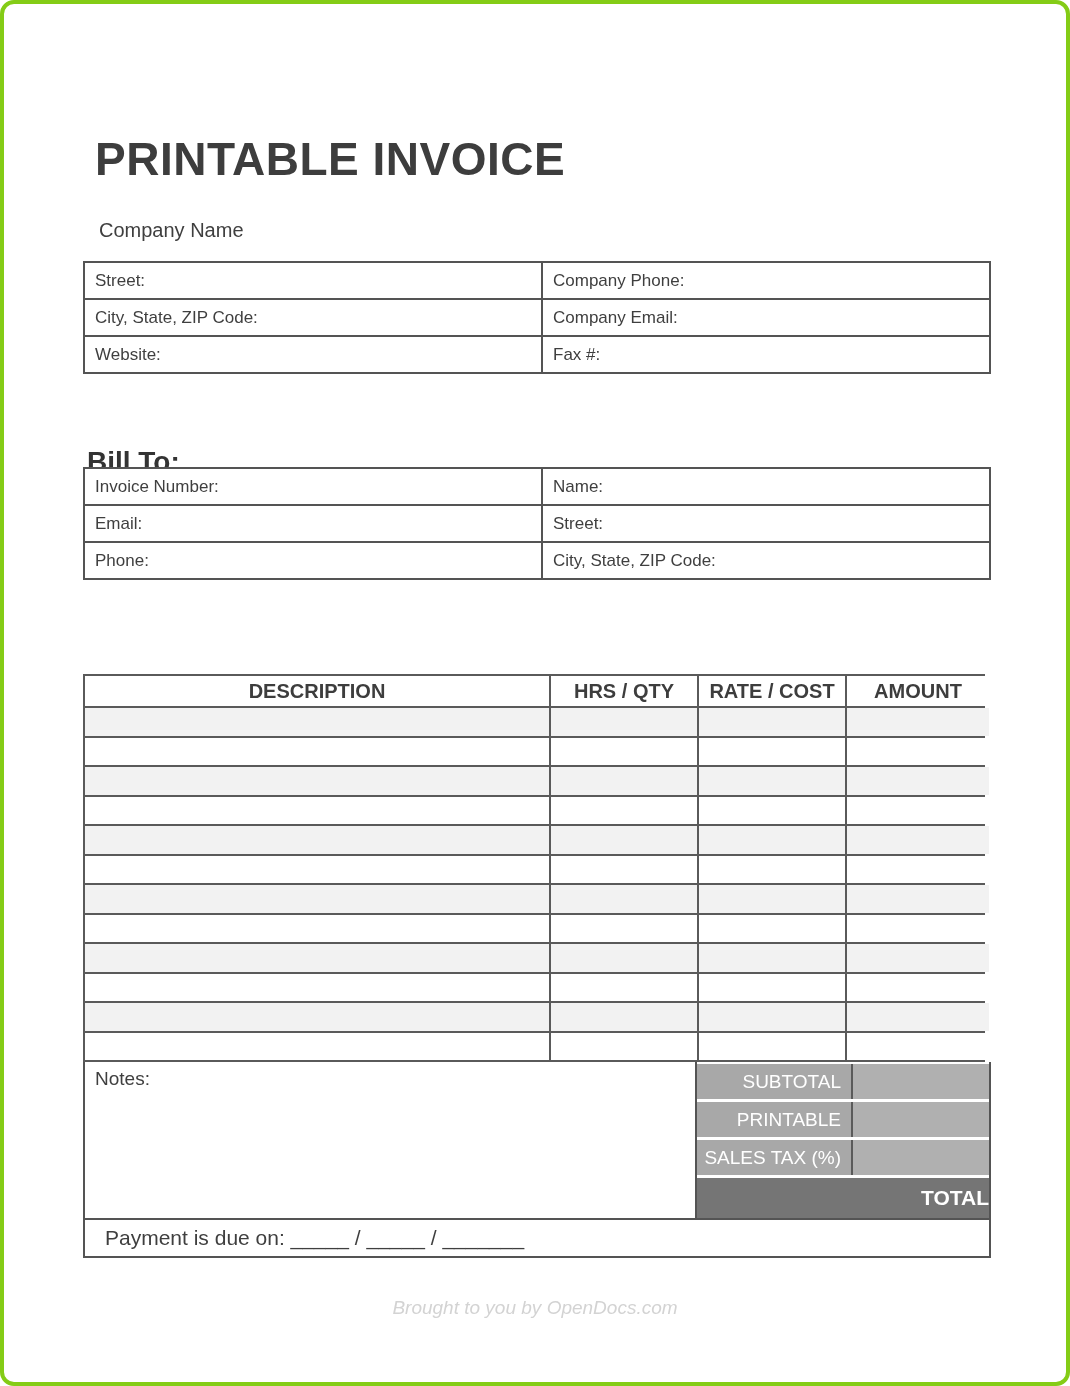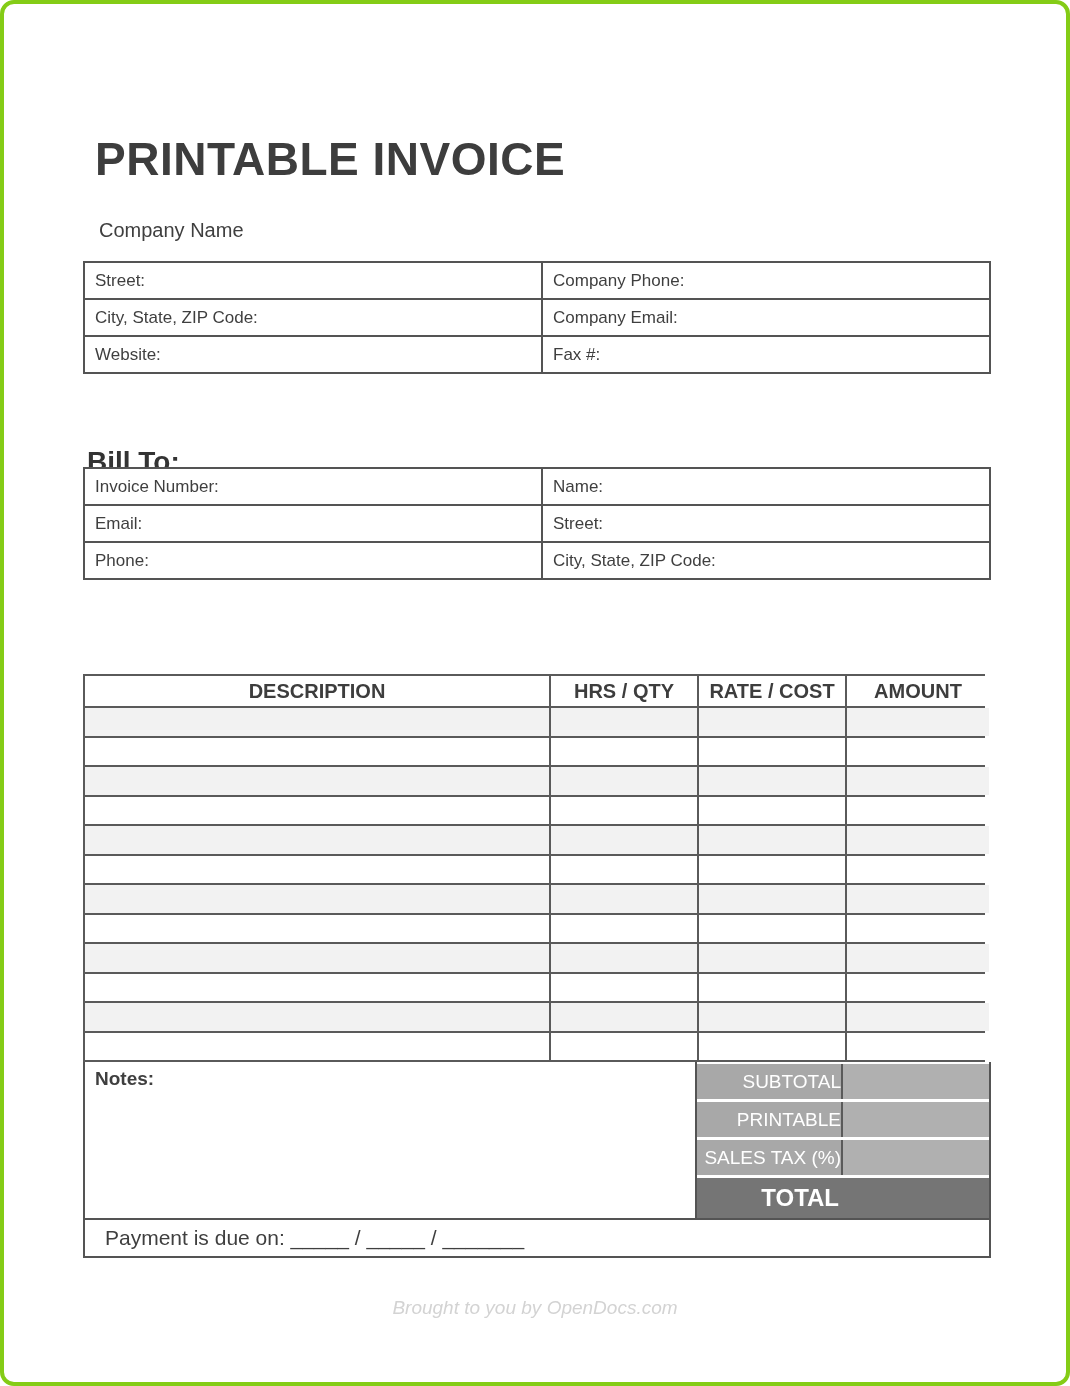--- a/index.html
+++ b/index.html
@@ -55,37 +55,36 @@
   
   .bottom {
     left:79px; top:1058px; width:908px; height:158px;
     box-sizing:border-box;
     border:2px solid #545454; border-top:none;
     display:flex; background:#ffffff;
   }
   .notes {
     width:612px; box-sizing:border-box;
     border-right:2px solid #545454;
-    padding:6px 10px; font-size:19px; color:#3f3f3f;font-weight:bold;
+    padding:6px 10px; font-size:19px; color:#3f3f3f;
   }
   .summary { flex:1; display:flex; flex-direction:column; padding-top:2px; }
   .sum-row { display:flex; height:35px; margin-bottom:3px; }
   .sum-label {
     width:144px; box-sizing:content-box;
     border-right:2px solid #5a5a5a;
     background:#a8a8a8; color:#ffffff; font-size:19px;
     display:flex; align-items:center; justify-content:flex-end;
-    padding-right:0; white-space:nowrap;
+    padding-right:10px; white-space:nowrap;
   }
   .sum-value { flex:1; background:#b0b0b0; }
   .total-bar {
     flex:1; background:#757575; color:#ffffff;
-    font-size:24px; font-weight:bold;
+    font-size:21px; font-weight:bold;
     display:flex; align-items:center; justify-content:flex-end;
-    padding-right:150px;
   }
 
   .payment {
     left:79px; top:1216px; width:908px; height:38px;
     box-sizing:border-box;
     border:2px solid #545454; border-top:none;
     display:flex; align-items:center;
     padding-left:20px; font-size:21px; color:#3f3f3f;
   }
 

